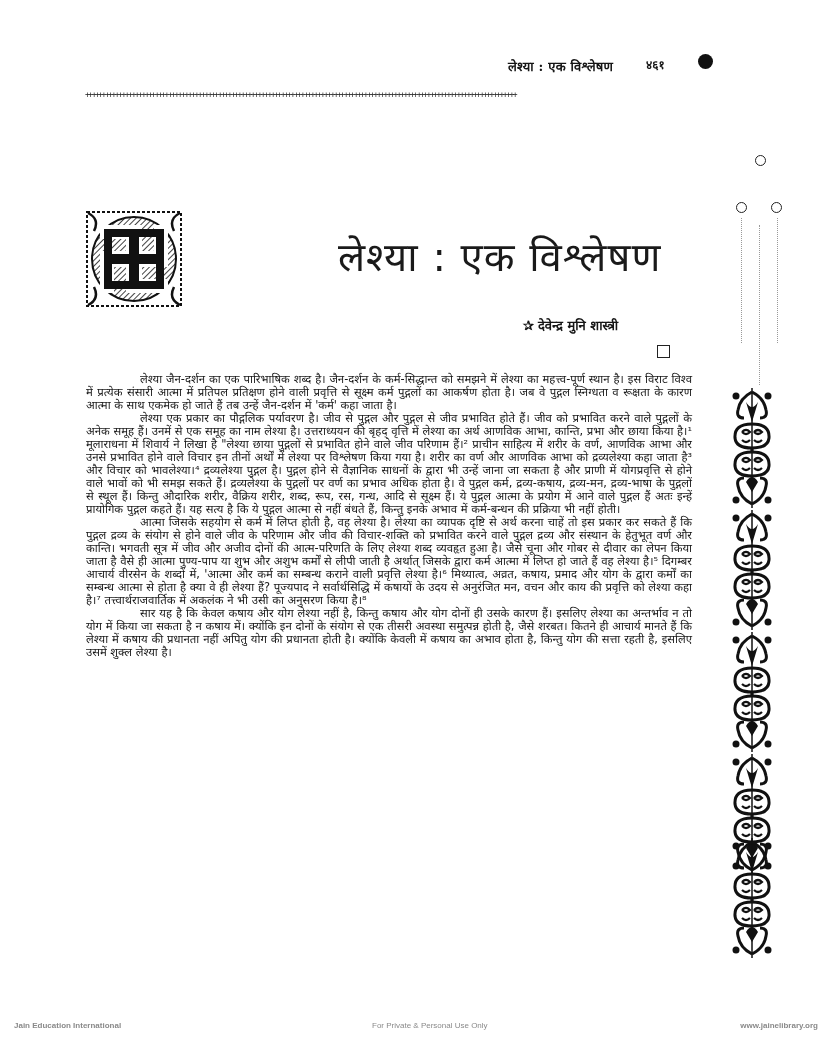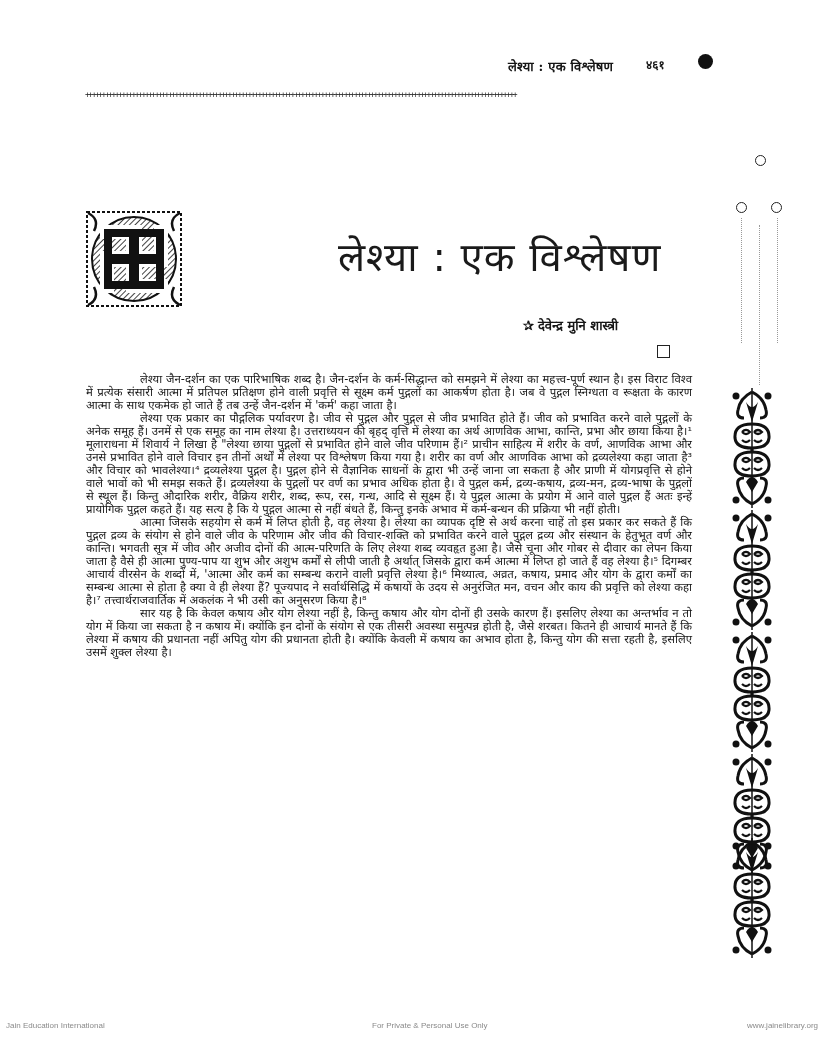--- a/index.html
+++ b/index.html
@@ -16,21 +16,21 @@
   .title { position: absolute; left: 338px; top: 228px; font-family: "DejaVu Sans", sans-serif;
            font-size: 40px; font-weight: normal; letter-spacing: 1px; color: #1a1a1a; }
   .author { position: absolute; left: 523px; top: 316px; font-size: 13px; font-weight: bold; text-align: center; }
   .author-mark { font-size: 13px; margin-right: 4px; }
   .checkbox { position: absolute; left: 657px; top: 345px; width: 11px; height: 11px; border: 1.3px solid #222; }
   .body-text { position: absolute; left: 86px; top: 373px; width: 606px; font-family: "DejaVu Sans", sans-serif;
                font-size: 11.4px; line-height: 13px; text-align: justify; color: #181818; }
   .body-text p { margin: 0; text-indent: 54px; }
   .border-strip { position: absolute; left: 732px; top: 388px; width: 40px; height: 570px; }
   .footer { position: absolute; top: 1021px; font-family: "Liberation Sans", sans-serif; font-size: 8px; color: #8a8a8a; }
-  .footer.left { left: 6px; } .footer.center { left: 356px; margin-left: 16px; } .footer.right { right: 10px; }
+  .footer.left { left: 14px; font-weight: bold; } .footer.center { left: 356px; margin-left: 16px; } .footer.right { right: 10px; font-weight: bold; }
 </style>
 </head>
 <body>
 
 <div class="running-head">लेश्या : एक विश्लेषण</div>
 <div class="page-number">४६१</div>
 <div class="bullet-dot"></div>
 <div class="rule">++++++++++++++++++++++++++++++++++++++++++++++++++++++++++++++++++++++++++++++++++++++++++++++++++++++++++++++++++++++++++++++++++</div>
 
 <div class="ring" style="left:755px; top:155px;"></div>

